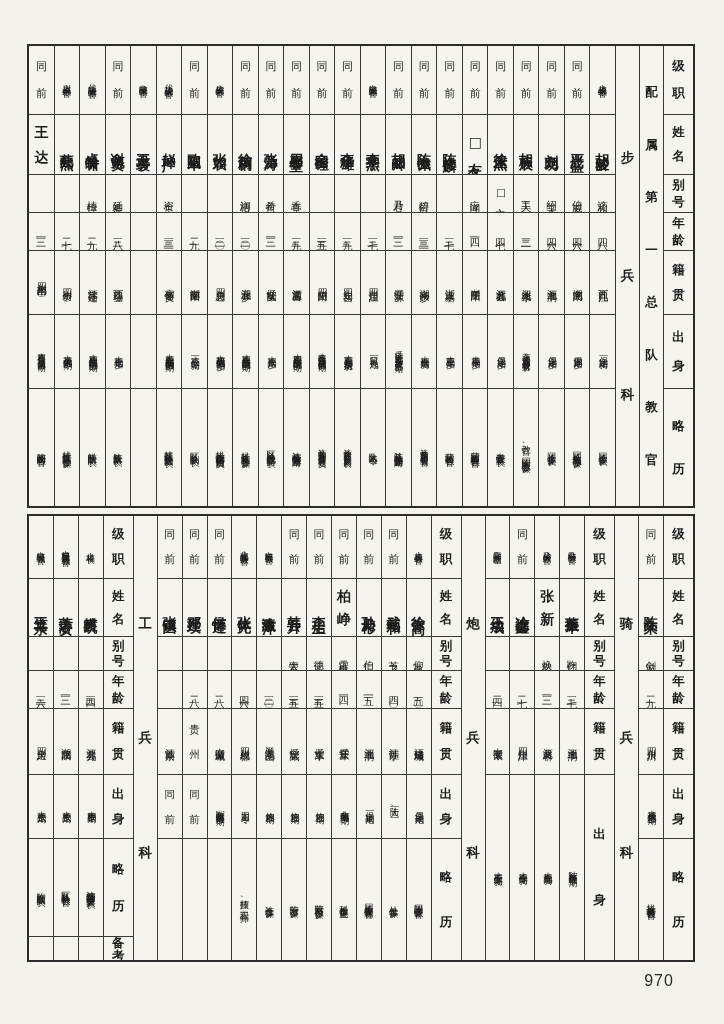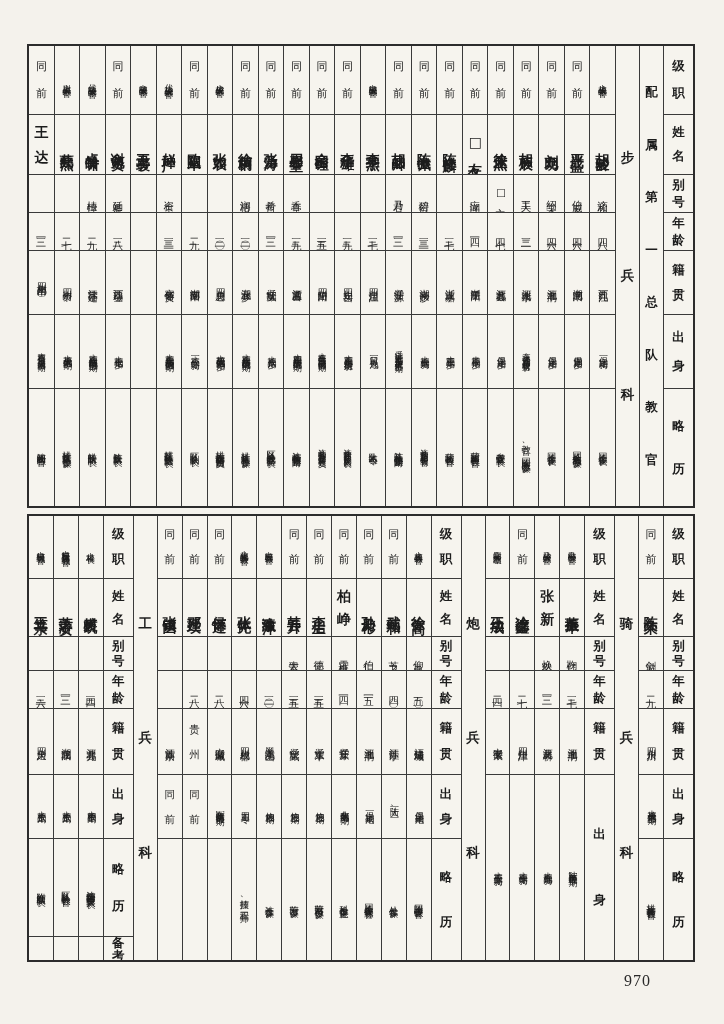--- a/index.html
+++ b/index.html
@@ -52,22 +52,22 @@
   
   .spreadwrap{display:flex;flex-direction:column;justify-content:space-evenly;align-items:center;height:100%;width:100%;}
   .vchar{line-height:1;}
   .r-jz .vchar{font-size:11px;}
   .r-nm .vchar{font-size:14px;font-weight:700;}
   .r-jg .vchar,.r-cs .vchar{font-size:10.5px;}
   .hdr .vchar{font-size:12.5px;font-weight:700;}
   .dividercell .vchar{font-size:13.5px;font-weight:700;}
   .groupcell .vchar{font-size:12.5px;font-weight:600;}
   .pageno{
-    position:absolute;right:30px;top:972px;width:70px;
-    font-family:Liberation Serif, serif;
+    position:absolute;right:30px;top:972px;width:70px;text-align:center;
+    font-family:Liberation Sans, sans-serif;
     font-size:16px;color:#2a2a2a;letter-spacing:1px;
   }
 </style>
 </head>
 <body>
 
 <div class="page">
   <div class="vtable t1" id="table-top">
       <div class="vcol hdrcol hdr">
         <div class="vcell r-jz">

